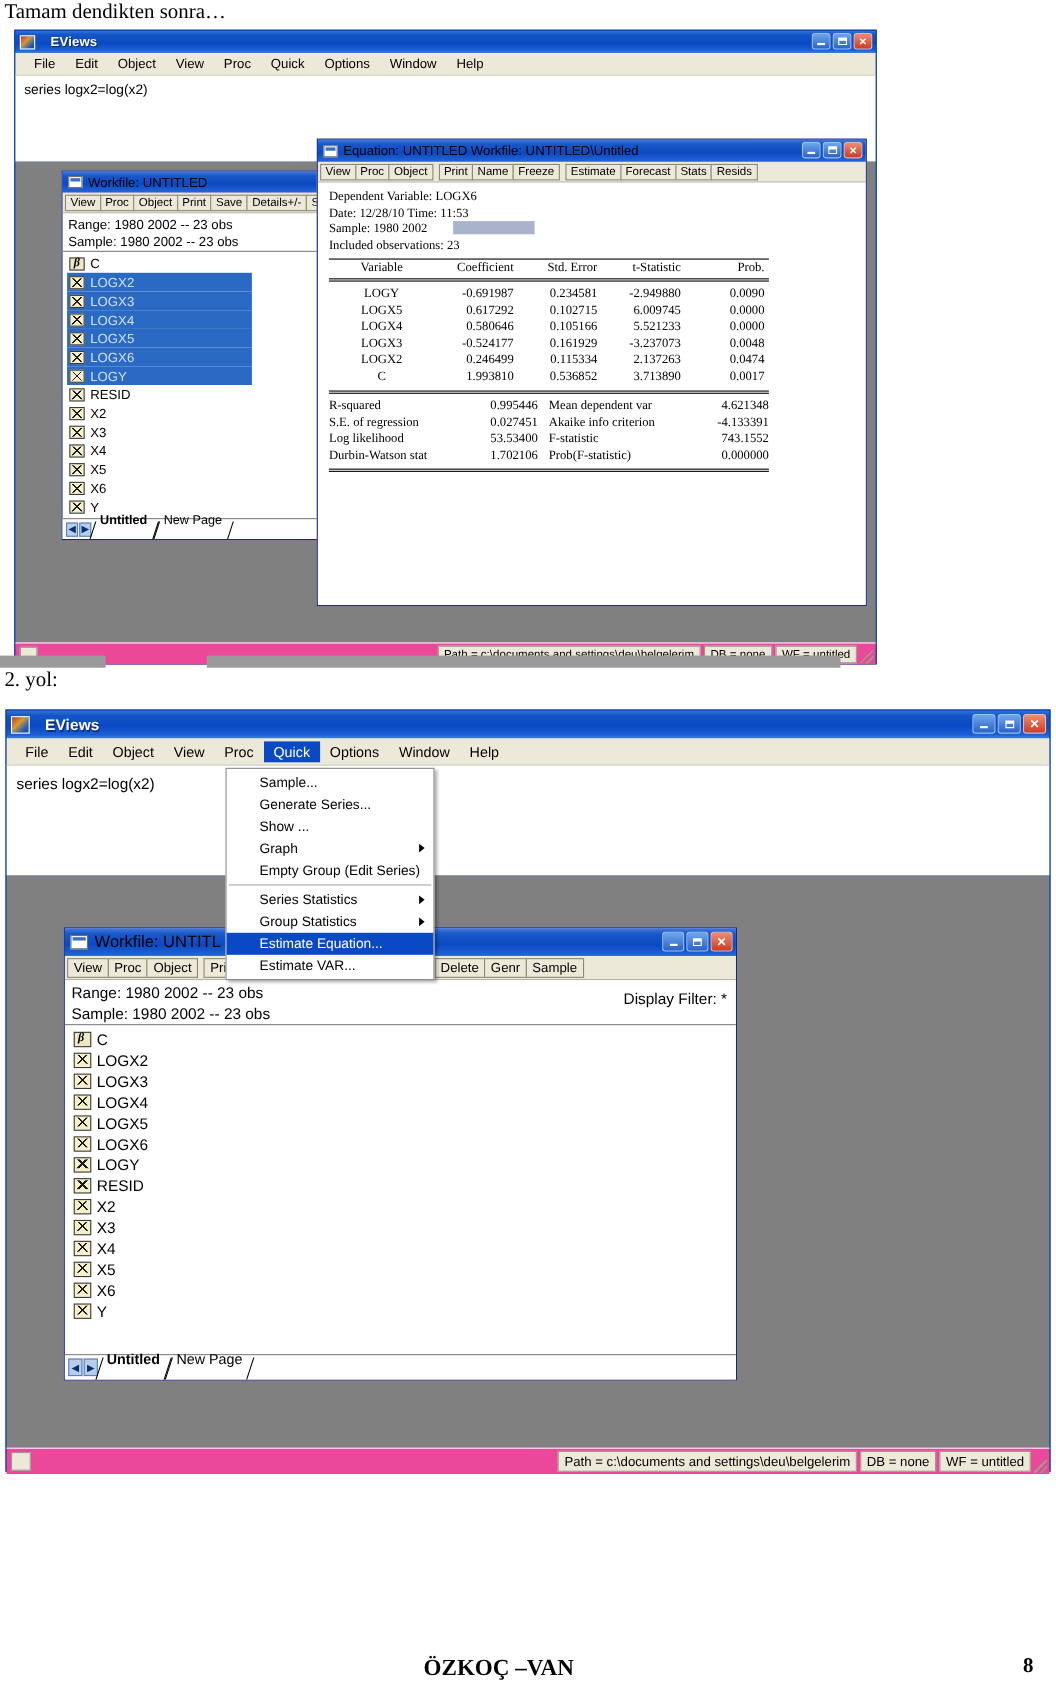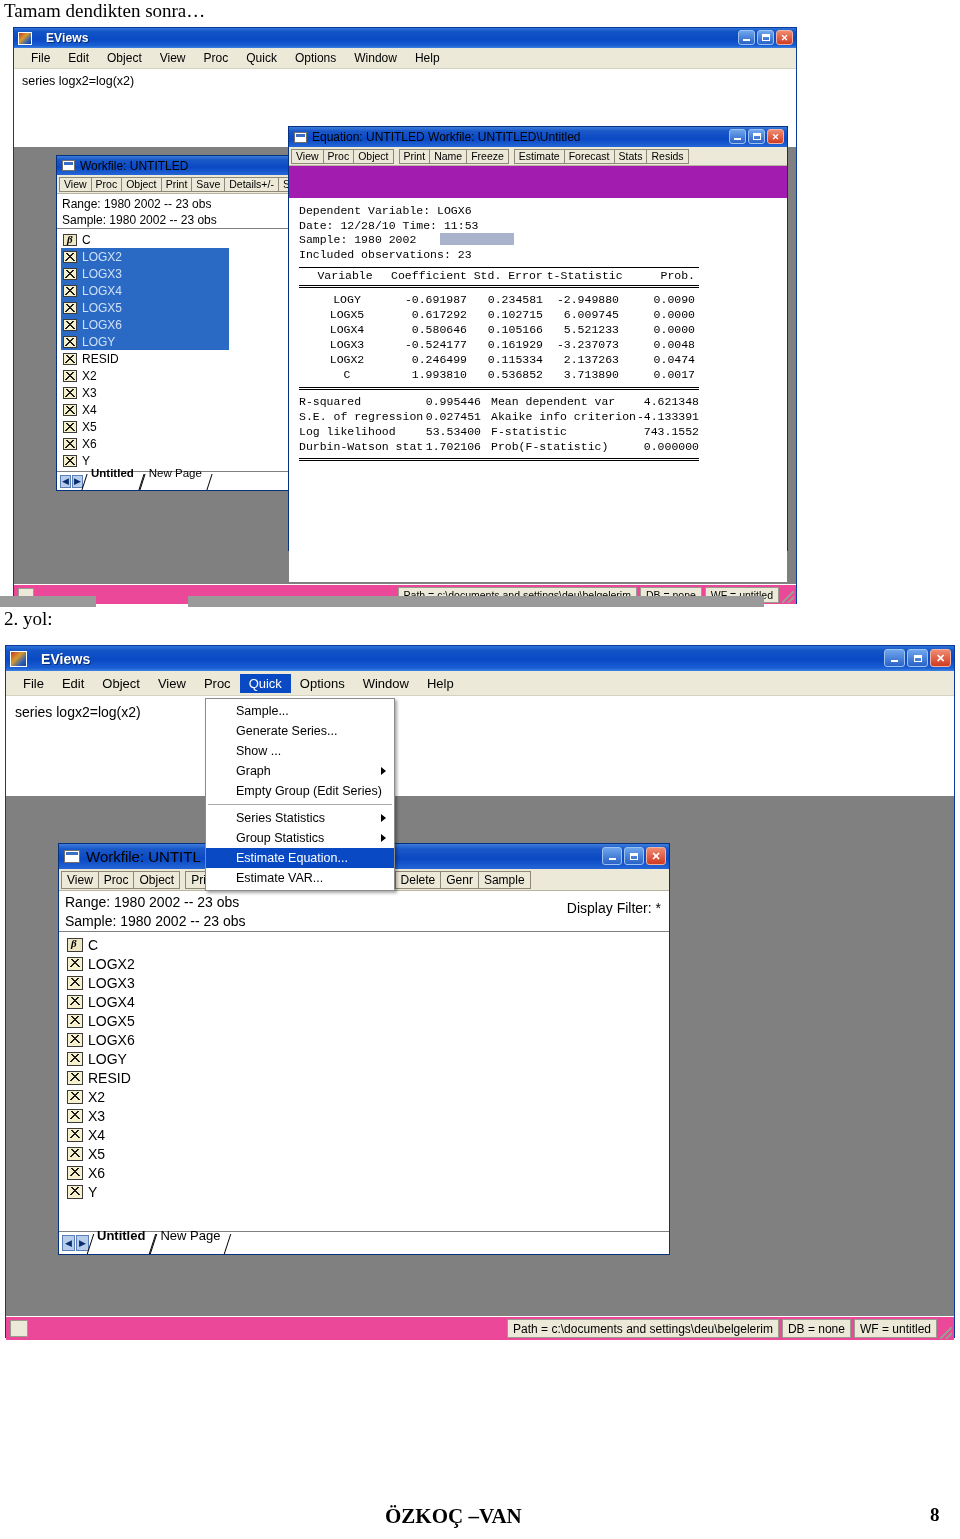--- a/index.html
+++ b/index.html
@@ -94,21 +94,21 @@
   }
   .sb-right { position:absolute; right:14px; display:flex; align-items:center; }
   .grip {
     position:absolute; right:2px; bottom:1px; width:12px; height:12px;
     background:
       linear-gradient(135deg,transparent 45%,#9a9a8f 45%,#9a9a8f 55%,transparent 55%),
       linear-gradient(135deg,transparent 70%,#9a9a8f 70%,#9a9a8f 80%,transparent 80%);
   }
 
   
-  .objwin { position:absolute; background:#a21caf; border:1px solid #05317f; }
+  .objwin { position:absolute; background:#f0abfc; border:1px solid #05317f; }
   .objtitle {
     height:19px; position:relative; display:flex; align-items:center; padding-left:5px;
     background:linear-gradient(180deg,#3d7cdb 0%,#1a58c8 20%,#0a49c4 60%,#2566d6 100%);
   }
   .objtitle .tcap { font-size:12px; }
 
   .objtoolbar {
     background:#ece9d8; height:19px; display:flex; align-items:center;
     padding-left:2px; border-bottom:1px solid #b9b49f;
   }
@@ -168,22 +168,22 @@
     content:""; position:absolute; left:0; top:1px; bottom:0; width:8px;
     border-left:1px solid #000; transform:skewX(-18deg);
   }
   .ptab:after{
     content:""; position:absolute; right:0; top:1px; bottom:0; width:8px;
     border-right:1px solid #000; transform:skewX(-18deg);
   }
 
   
   .eqout {
-    background:#fff; font-family:Liberation Mono, monospace;
-    font-size:11.5px; color:#000; padding:6px 0 0 10px; position:relative;margin-top:32px;
+    background:#fff; font-family:Liberation Serif, serif;
+    font-size:11.5px; color:#000; padding:6px 0 0 10px; position:relative;
   }
   .eqhead div { line-height:14.5px; white-space:nowrap; }
   .smpmask {
     display:inline-block; width:74px; height:12px; background:#a9b4cc;
     vertical-align:-2px; margin-left:24px;
   }
   .rule { border-top:1px solid #000; margin:4px 0 0 0; }
   .rule2 { border-top:3px double #000; margin:0; height:0; }
   table.eqtab { border-collapse:collapse; font-size:11.5px; width:400px; }
   table.eqtab td { padding:0 0 0 0; line-height:15px; white-space:nowrap; }

